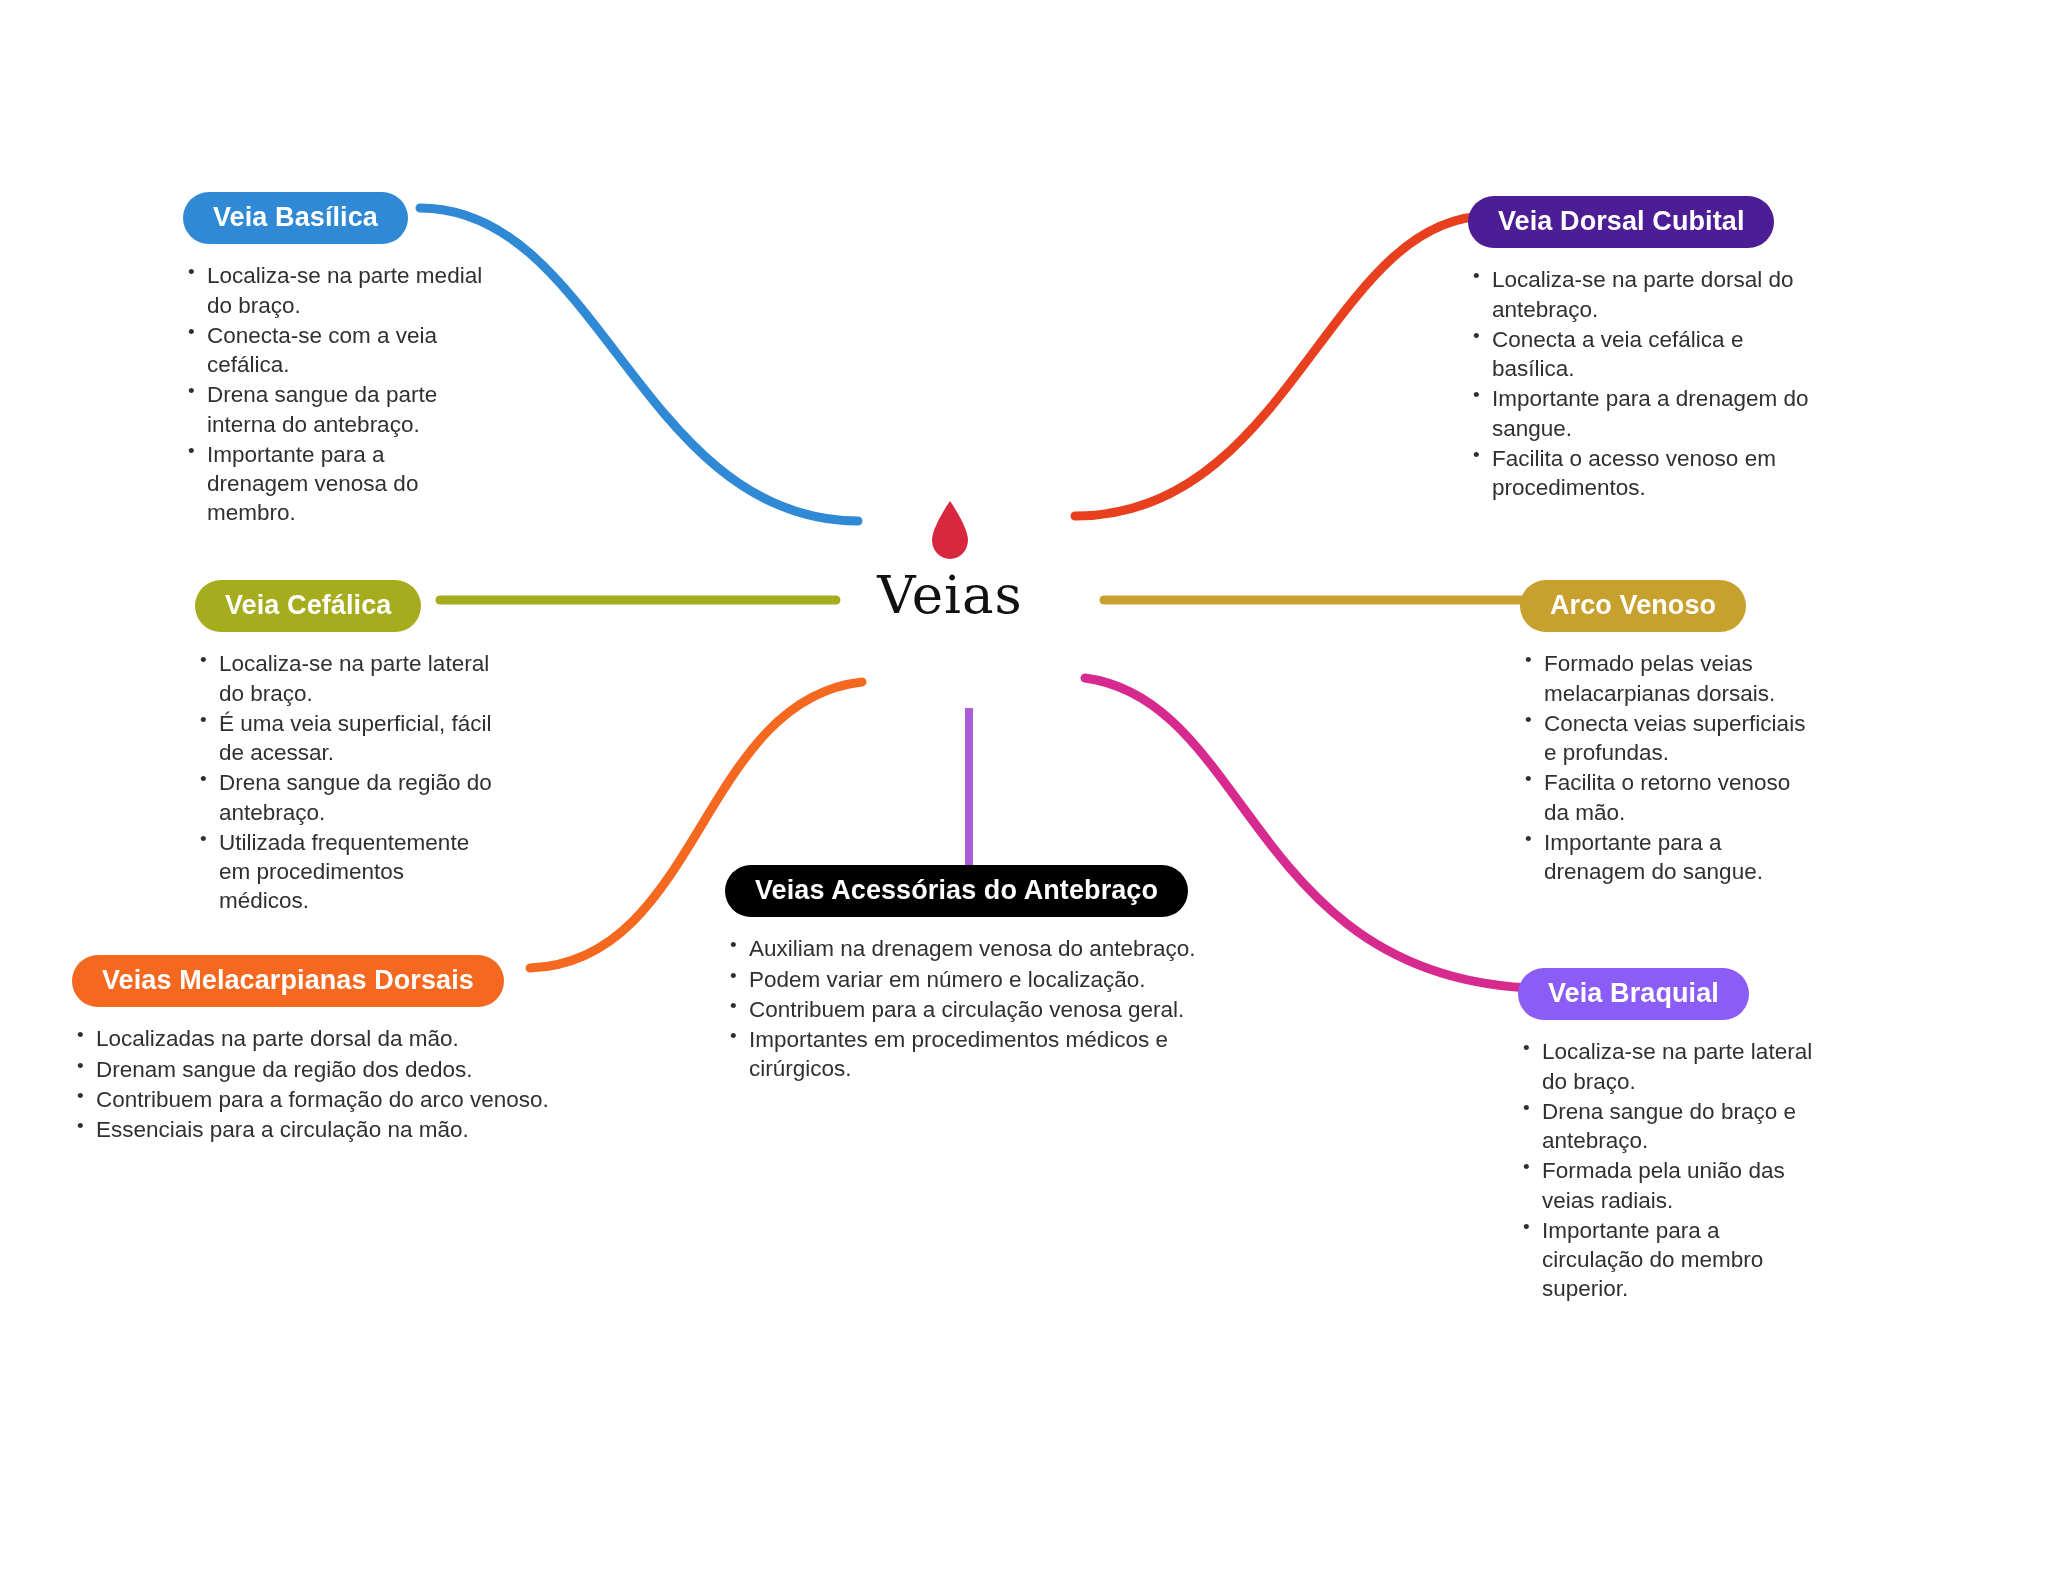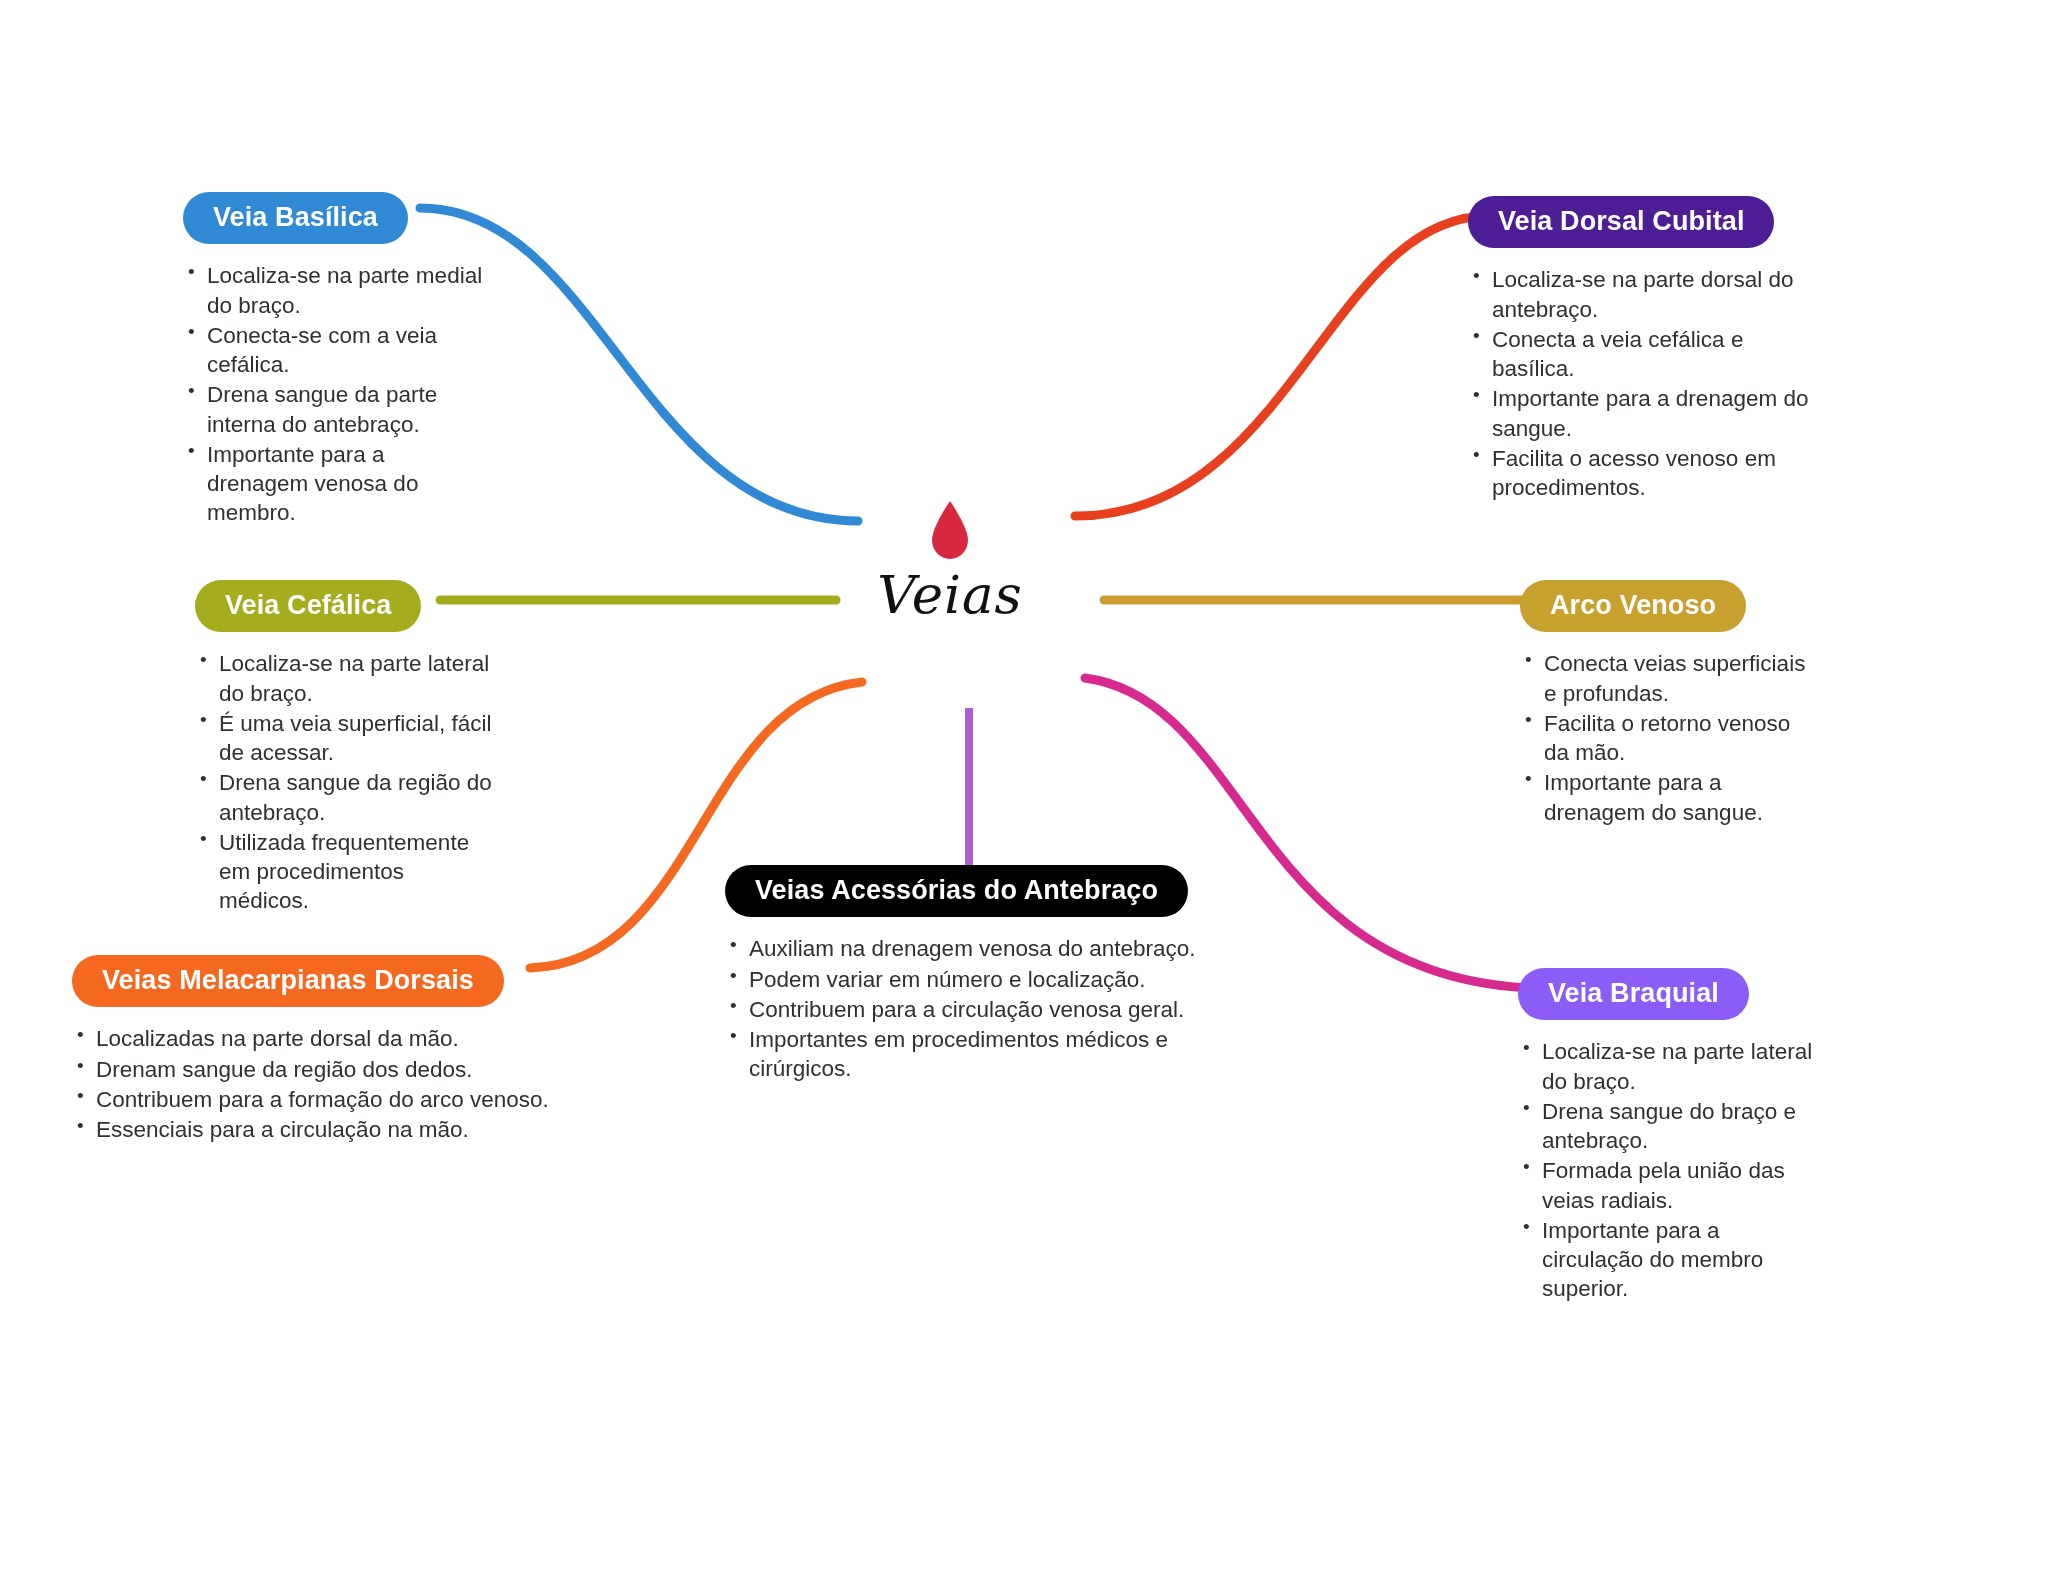--- a/index.html
+++ b/index.html
@@ -38,21 +38,20 @@
     left:5px; top:-1px;
     font-size:19px;
     color:#2f3033;
   }
 
   
   #center { position:absolute; left:830px; top:500px; width:240px; text-align:center; }
   #drop { width:46px; height:60px; margin:0 auto; display:block; }
   #center-title {
     font-family:"DejaVu Serif", serif;
-    font-style:italic;
     font-size:53px;
     color:#111111;
     margin-top:4px;
     letter-spacing:1px;
   }
 
   
   #n-basilica   { left:183px;  top:192px; width:300px; }
   #n-dorsal     { left:1468px; top:196px; width:360px; }
   #n-cefalica   { left:195px;  top:580px; width:300px; }
@@ -120,20 +119,21 @@
       <li>Localiza-se na parte lateral do braço.</li>
       <li>É uma veia superficial, fácil de acessar.</li>
       <li>Drena sangue da região do antebraço.</li>
       <li>Utilizada frequentemente em procedimentos médicos.</li>
     </ul>
   </div>
 
   <div class="node" id="n-arco">
     <div class="pill" style="background:#c8a02e">Arco Venoso</div>
     <ul class="bullets">
+      <li>Formado pelas veias melacarpianas dorsais.</li>
       <li>Conecta veias superficiais e profundas.</li>
       <li>Facilita o retorno venoso da mão.</li>
       <li>Importante para a drenagem do sangue.</li>
     </ul>
   </div>
 
   <div class="node" id="n-melacarp">
     <div class="pill" style="background:#f4681f">Veias Melacarpianas Dorsais</div>
     <ul class="bullets">
       <li>Localizadas na parte dorsal da mão.</li>

